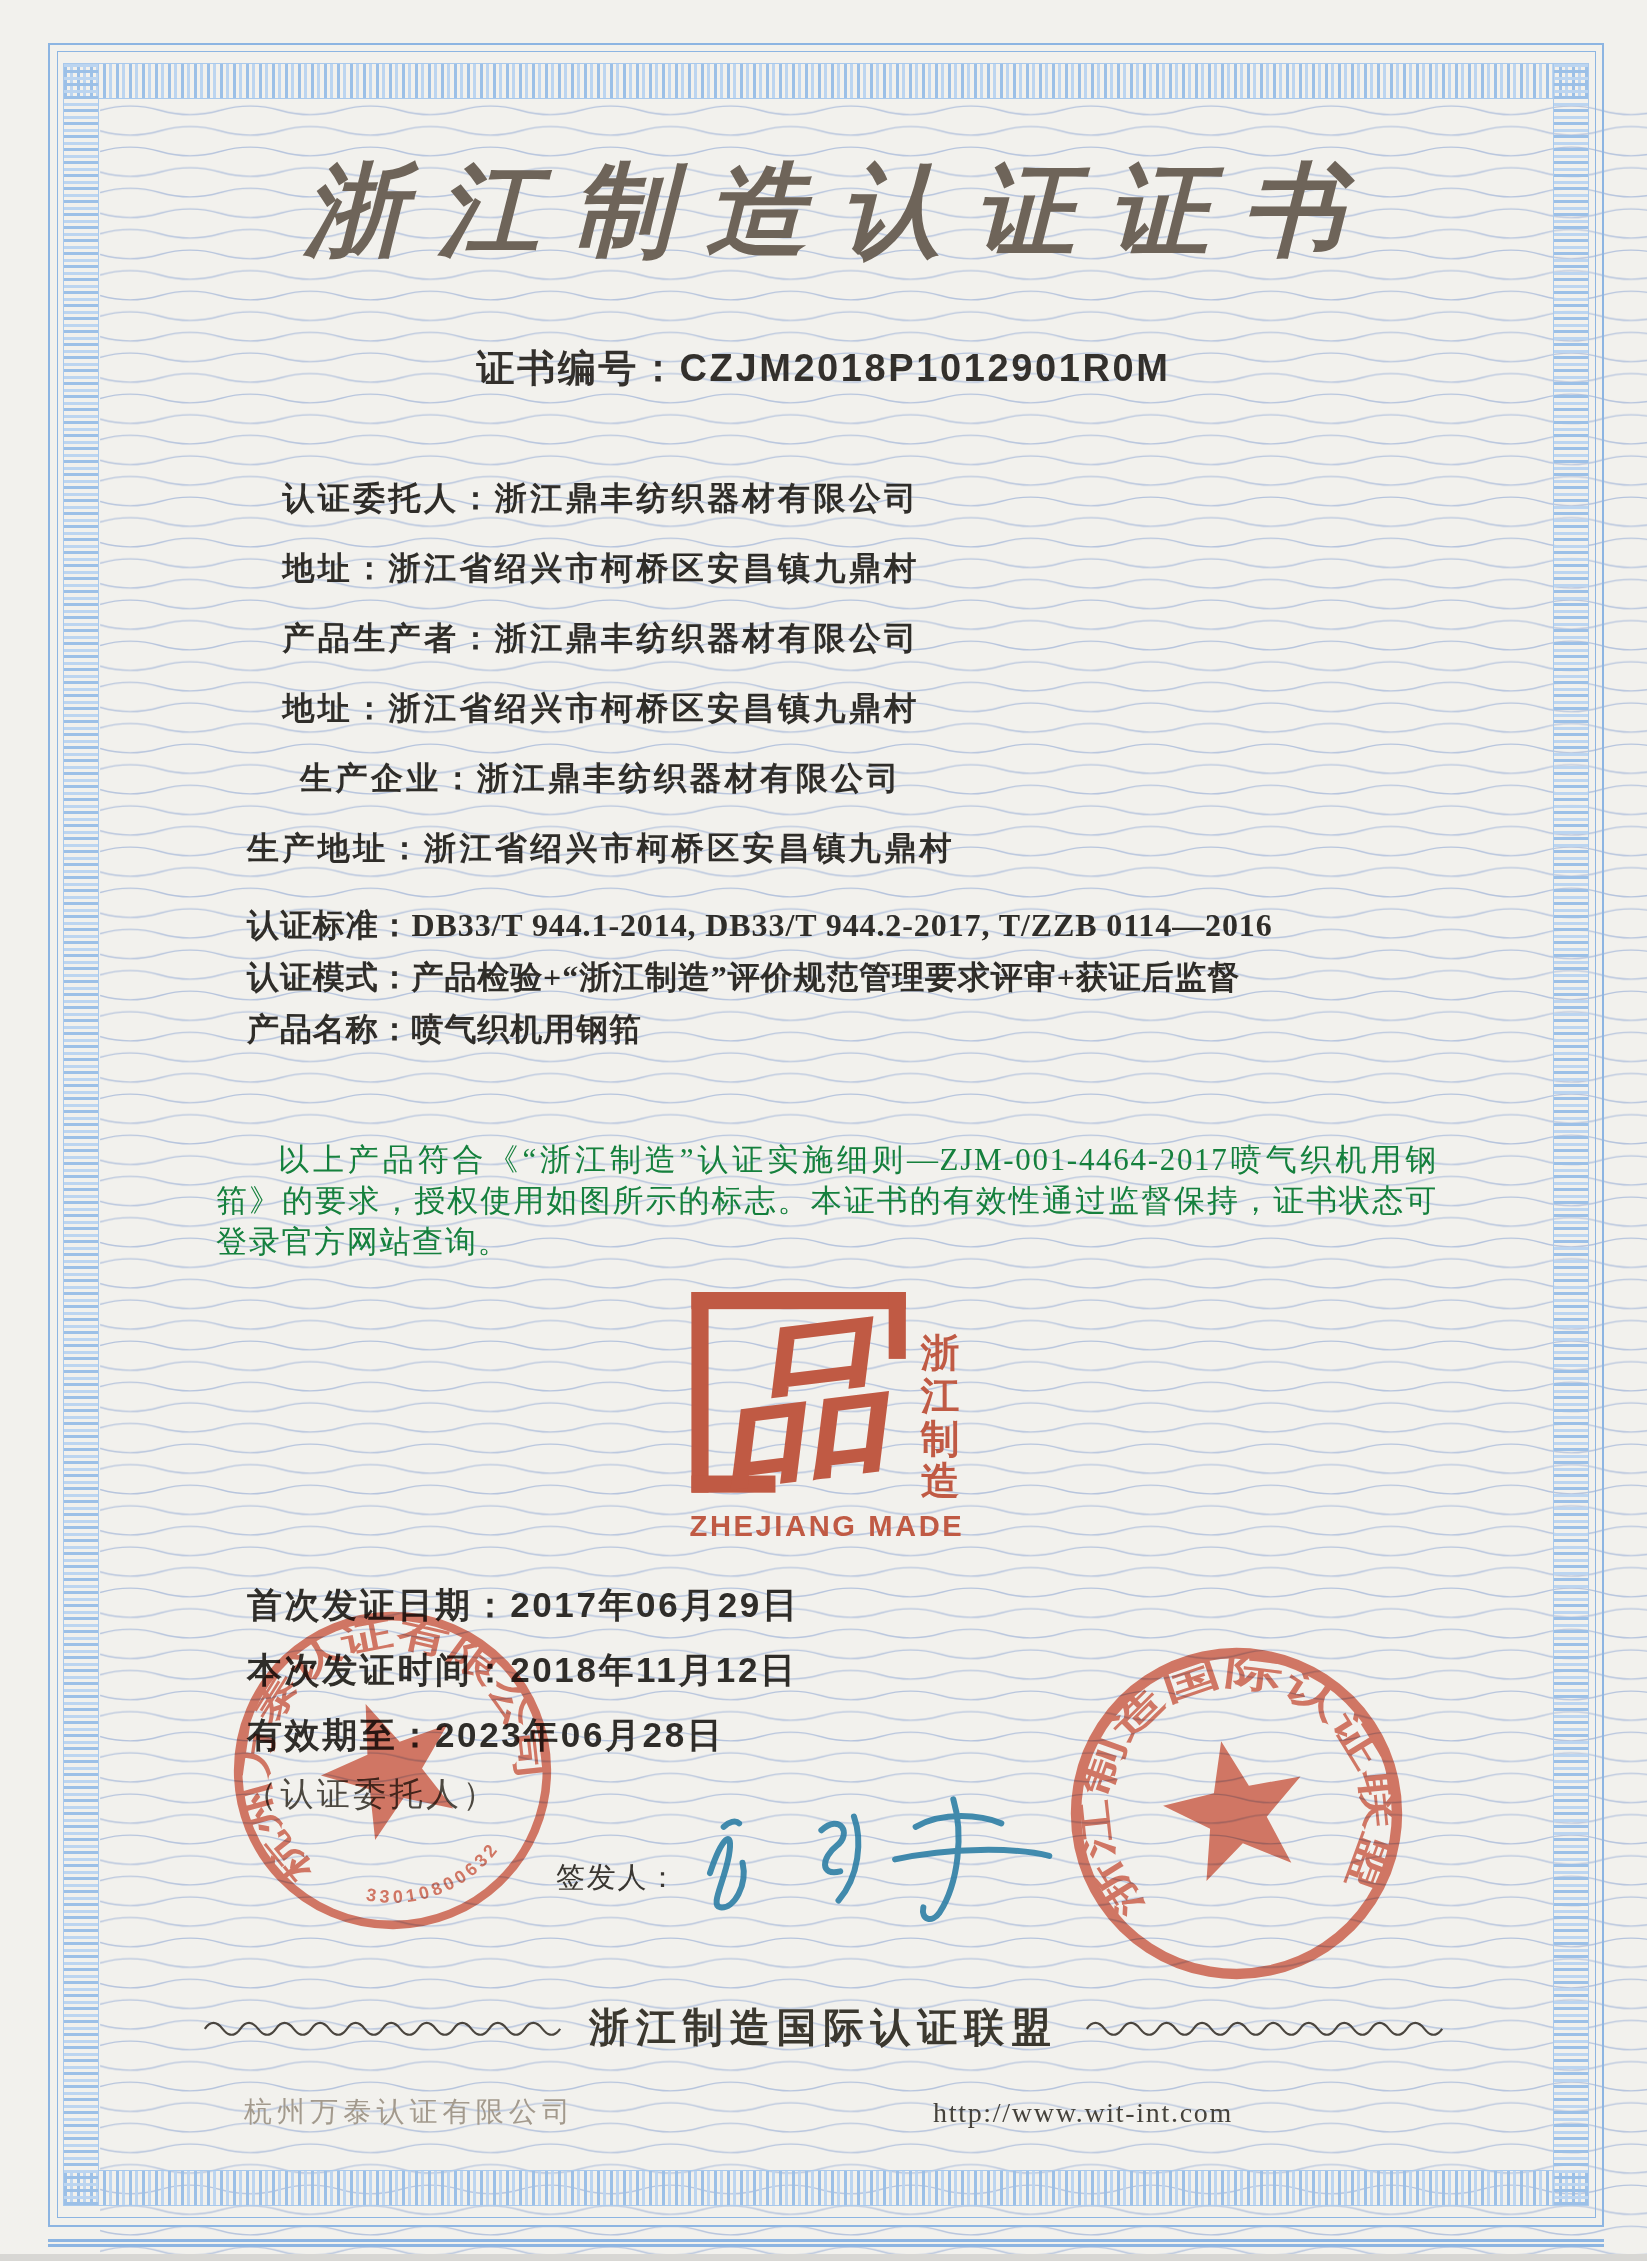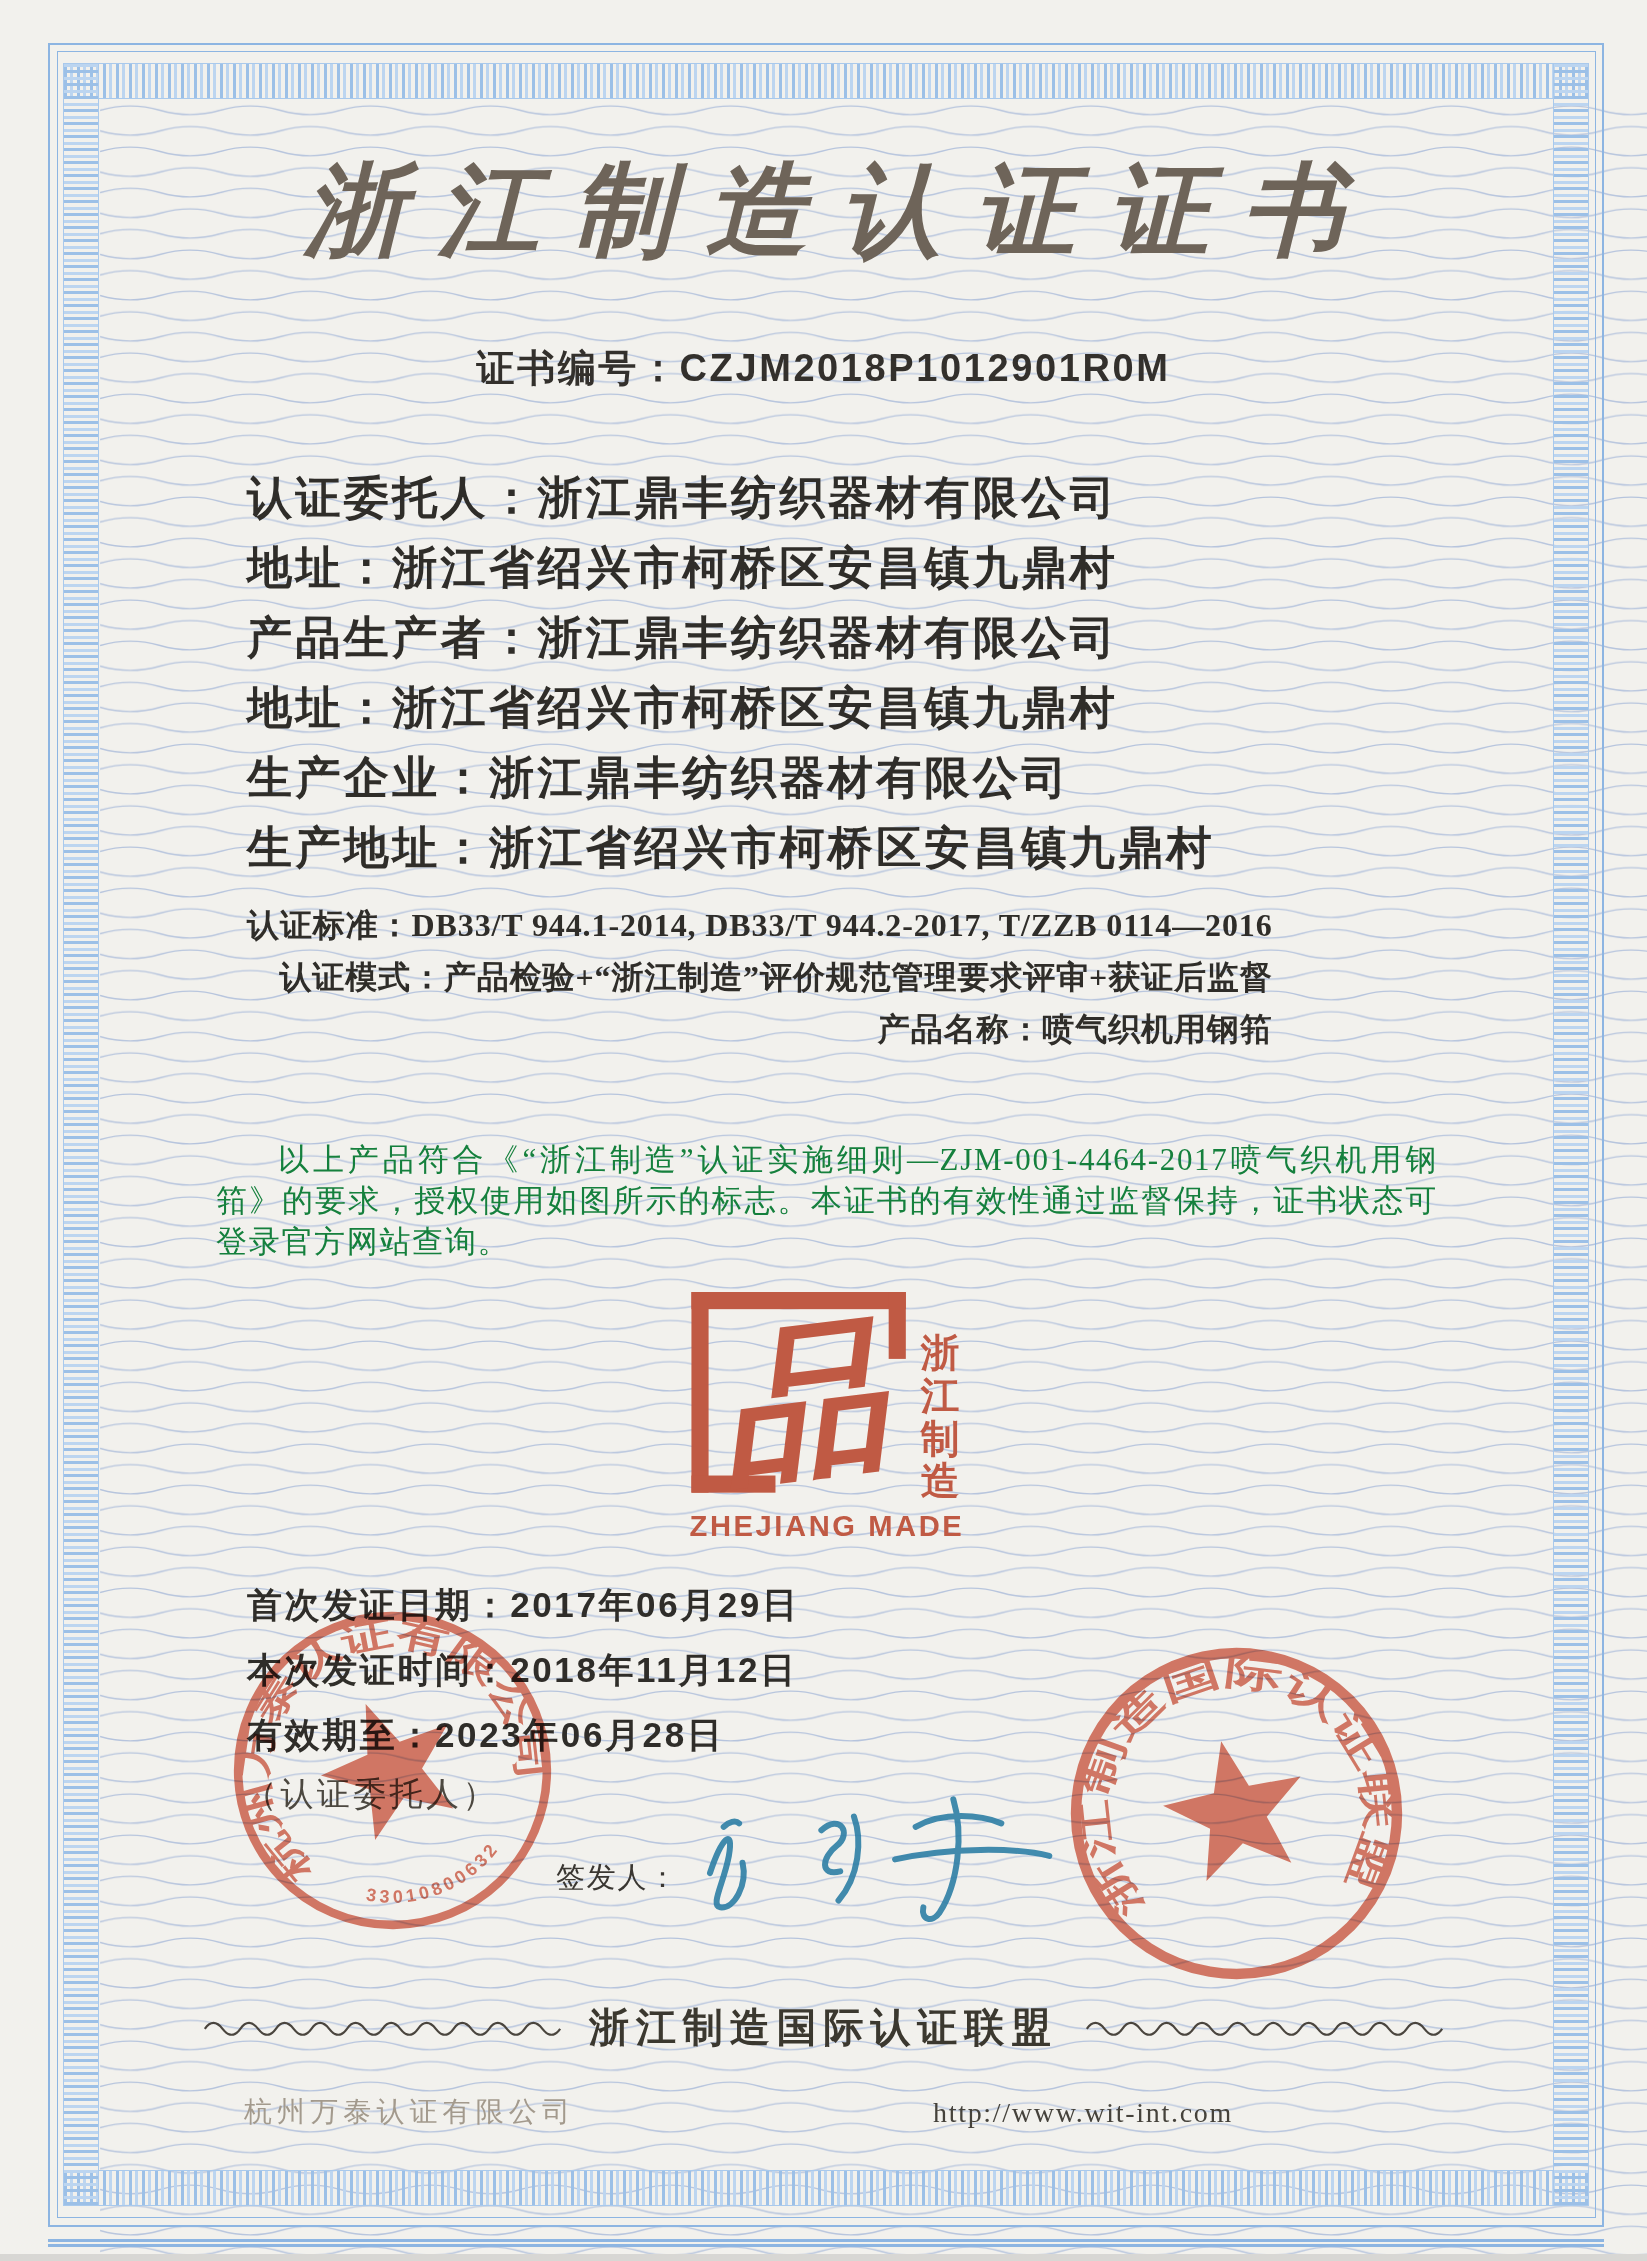--- a/index.html
+++ b/index.html
@@ -25,25 +25,25 @@
   .scan-strip{position:absolute;left:0;right:0;bottom:0;height:6.9px;background:#d8d7d4;z-index:2;}
   .waves{position:absolute;left:100px;right:94px;top:100px;bottom:91px;z-index:1;}
   
   .title{position:absolute;left:0;right:0;top:144px;z-index:3;text-align:center;
     font-size:101px;font-weight:700;font-style:italic;color:#6e6459;
     letter-spacing:33px;text-indent:33px;font-family:"Liberation Serif",serif;}
   .cert-no{position:absolute;left:0;right:0;top:343px;z-index:3;text-align:center;
     font-size:38px;font-weight:700;color:#33302c;letter-spacing:2.6px;
     font-family:"Liberation Sans",sans-serif;}
   .fields{position:absolute;left:247px;top:463px;z-index:3;}
-  .field-row{font-size:45px;font-weight:700;color:#2f2d29;line-height:70px;
-    letter-spacing:3.4px;font-family:"Liberation Sans",sans-serif;white-space:nowrap;}
+  .field-row{font-size:32px;font-weight:700;color:#2f2d29;line-height:70px;
+    letter-spacing:3.4px;font-family:"Liberation Sans",sans-serif;white-space:nowrap;text-align:center;}
   .details{position:absolute;left:247px;top:899px;z-index:3;}
   .detail-row{font-size:32px;font-weight:700;color:#2f2d29;line-height:52px;
-    letter-spacing:0.9px;font-family:"Liberation Serif",serif;white-space:nowrap;text-align:right;}
+    letter-spacing:0.9px;font-family:"Liberation Serif",serif;white-space:nowrap;}
   .statement{position:absolute;left:216px;width:1222px;top:1139px;z-index:3;
     font-size:31px;line-height:41px;color:#15803d;text-align:justify;
     text-indent:2em;letter-spacing:1.7px;font-family:"Liberation Serif",serif;}
   .logo{position:absolute;left:676px;top:1280px;z-index:3;}
   .dates{position:absolute;left:247px;top:1572px;z-index:3;}
   .date-row{font-size:35px;font-weight:700;color:#2f2d29;line-height:65px;
     letter-spacing:2.6px;font-family:"Liberation Sans",sans-serif;white-space:nowrap;}
   .seal-note{position:absolute;left:244px;top:1772px;z-index:3;font-size:33px;
     color:#4c4840;letter-spacing:3.4px;font-family:"Liberation Serif",serif;}
   .issuer{position:absolute;left:556px;top:1858px;z-index:3;font-size:29px;

